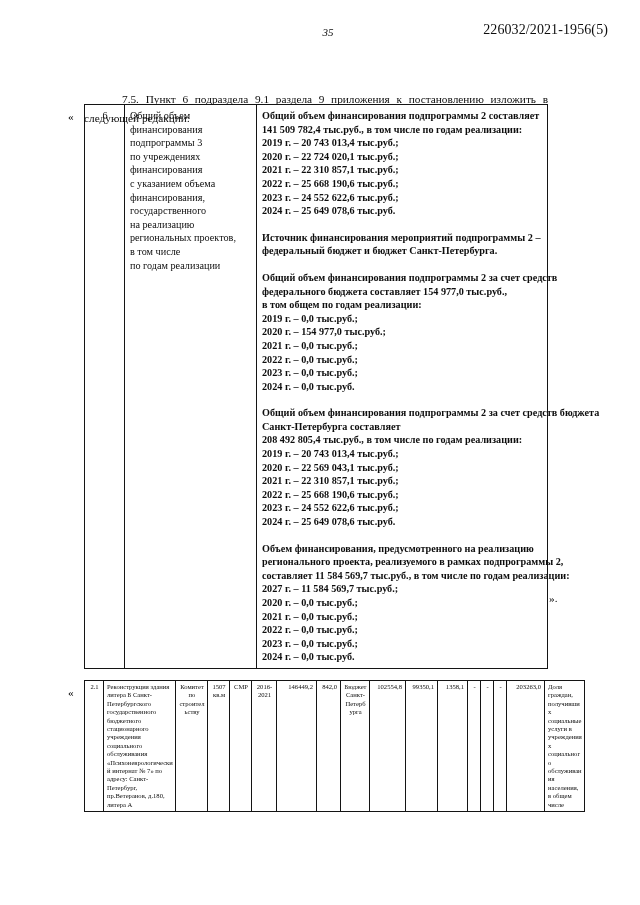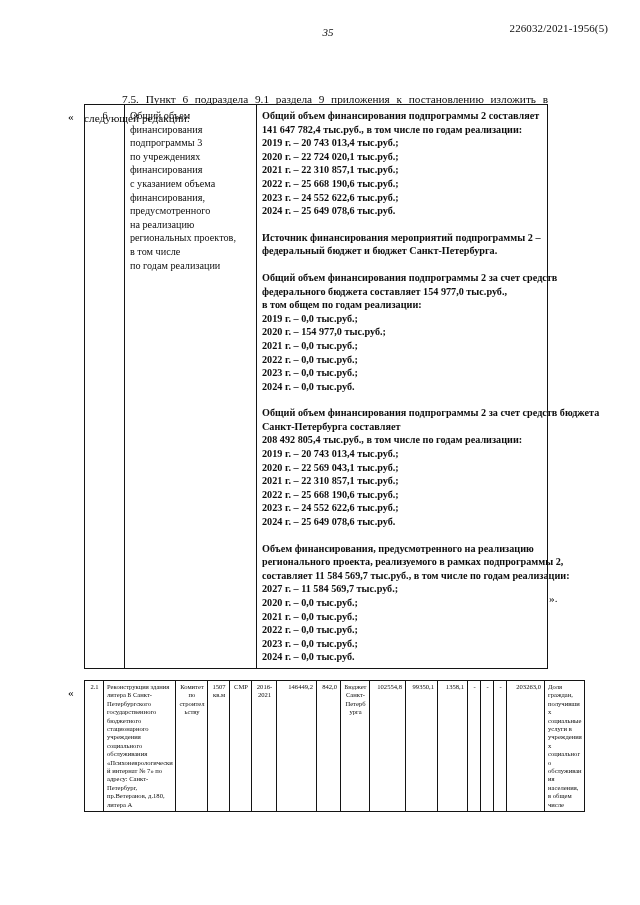--- a/index.html
+++ b/index.html
@@ -9,21 +9,21 @@
     font-family:"Liberation Serif", serif;
     color:#0d0d0d;
     position:relative;
     overflow:hidden;
     -webkit-font-smoothing:antialiased;
   }
   .page { position:relative; width:640px; height:905px; }
 
   .doc-code {
     position:absolute; top:22px; right:32px;
-    font-size:11px; letter-spacing:0.1px;
+    font-size:14px; letter-spacing:0.1px;
   }
   .page-number {
     position:absolute; top:26px; left:8px; width:640px;
     text-align:center; font-size:11px;font-style:italic;
   }
 
   .para {
     position:absolute;
     font-size:11.3px;
     line-height:19px;
@@ -102,31 +102,31 @@
           <tr>
         <td class="c-num">6</td>
         <td class="c-lbl">
           <div>Общий объем</div>
           <div>финансирования</div>
           <div>подпрограммы 3</div>
           <div>по учреждениях</div>
           <div>финансирования</div>
           <div>с указанием объема</div>
           <div>финансирования,</div>
-          <div>предусмотренного</div>
+          <div>государственного</div>
           <div>на реализацию</div>
           <div>региональных проектов,</div>
           <div>в том числе</div>
           <div>по годам реализации</div>
         </td>
         <td class="c-val">
 
           <div class="blk">
             <div>Общий объем финансирования подпрограммы 2 составляет</div>
-            <div>141 647 782,4 тыс.руб., в том числе по годам реализации:</div>
+            <div>141 509 782,4 тыс.руб., в том числе по годам реализации:</div>
             <div>2019 г. – 20 743 013,4 тыс.руб.;</div>
             <div>2020 г. – 22 724 020,1 тыс.руб.;</div>
             <div>2021 г. – 22 310 857,1 тыс.руб.;</div>
             <div>2022 г. – 25 668 190,6 тыс.руб.;</div>
             <div>2023 г. – 24 552 622,6 тыс.руб.;</div>
             <div>2024 г. – 25 649 078,6 тыс.руб.</div>
           </div>
 
           <div class="blk">
             <div>Источник финансирования мероприятий подпрограммы 2 –</div>

